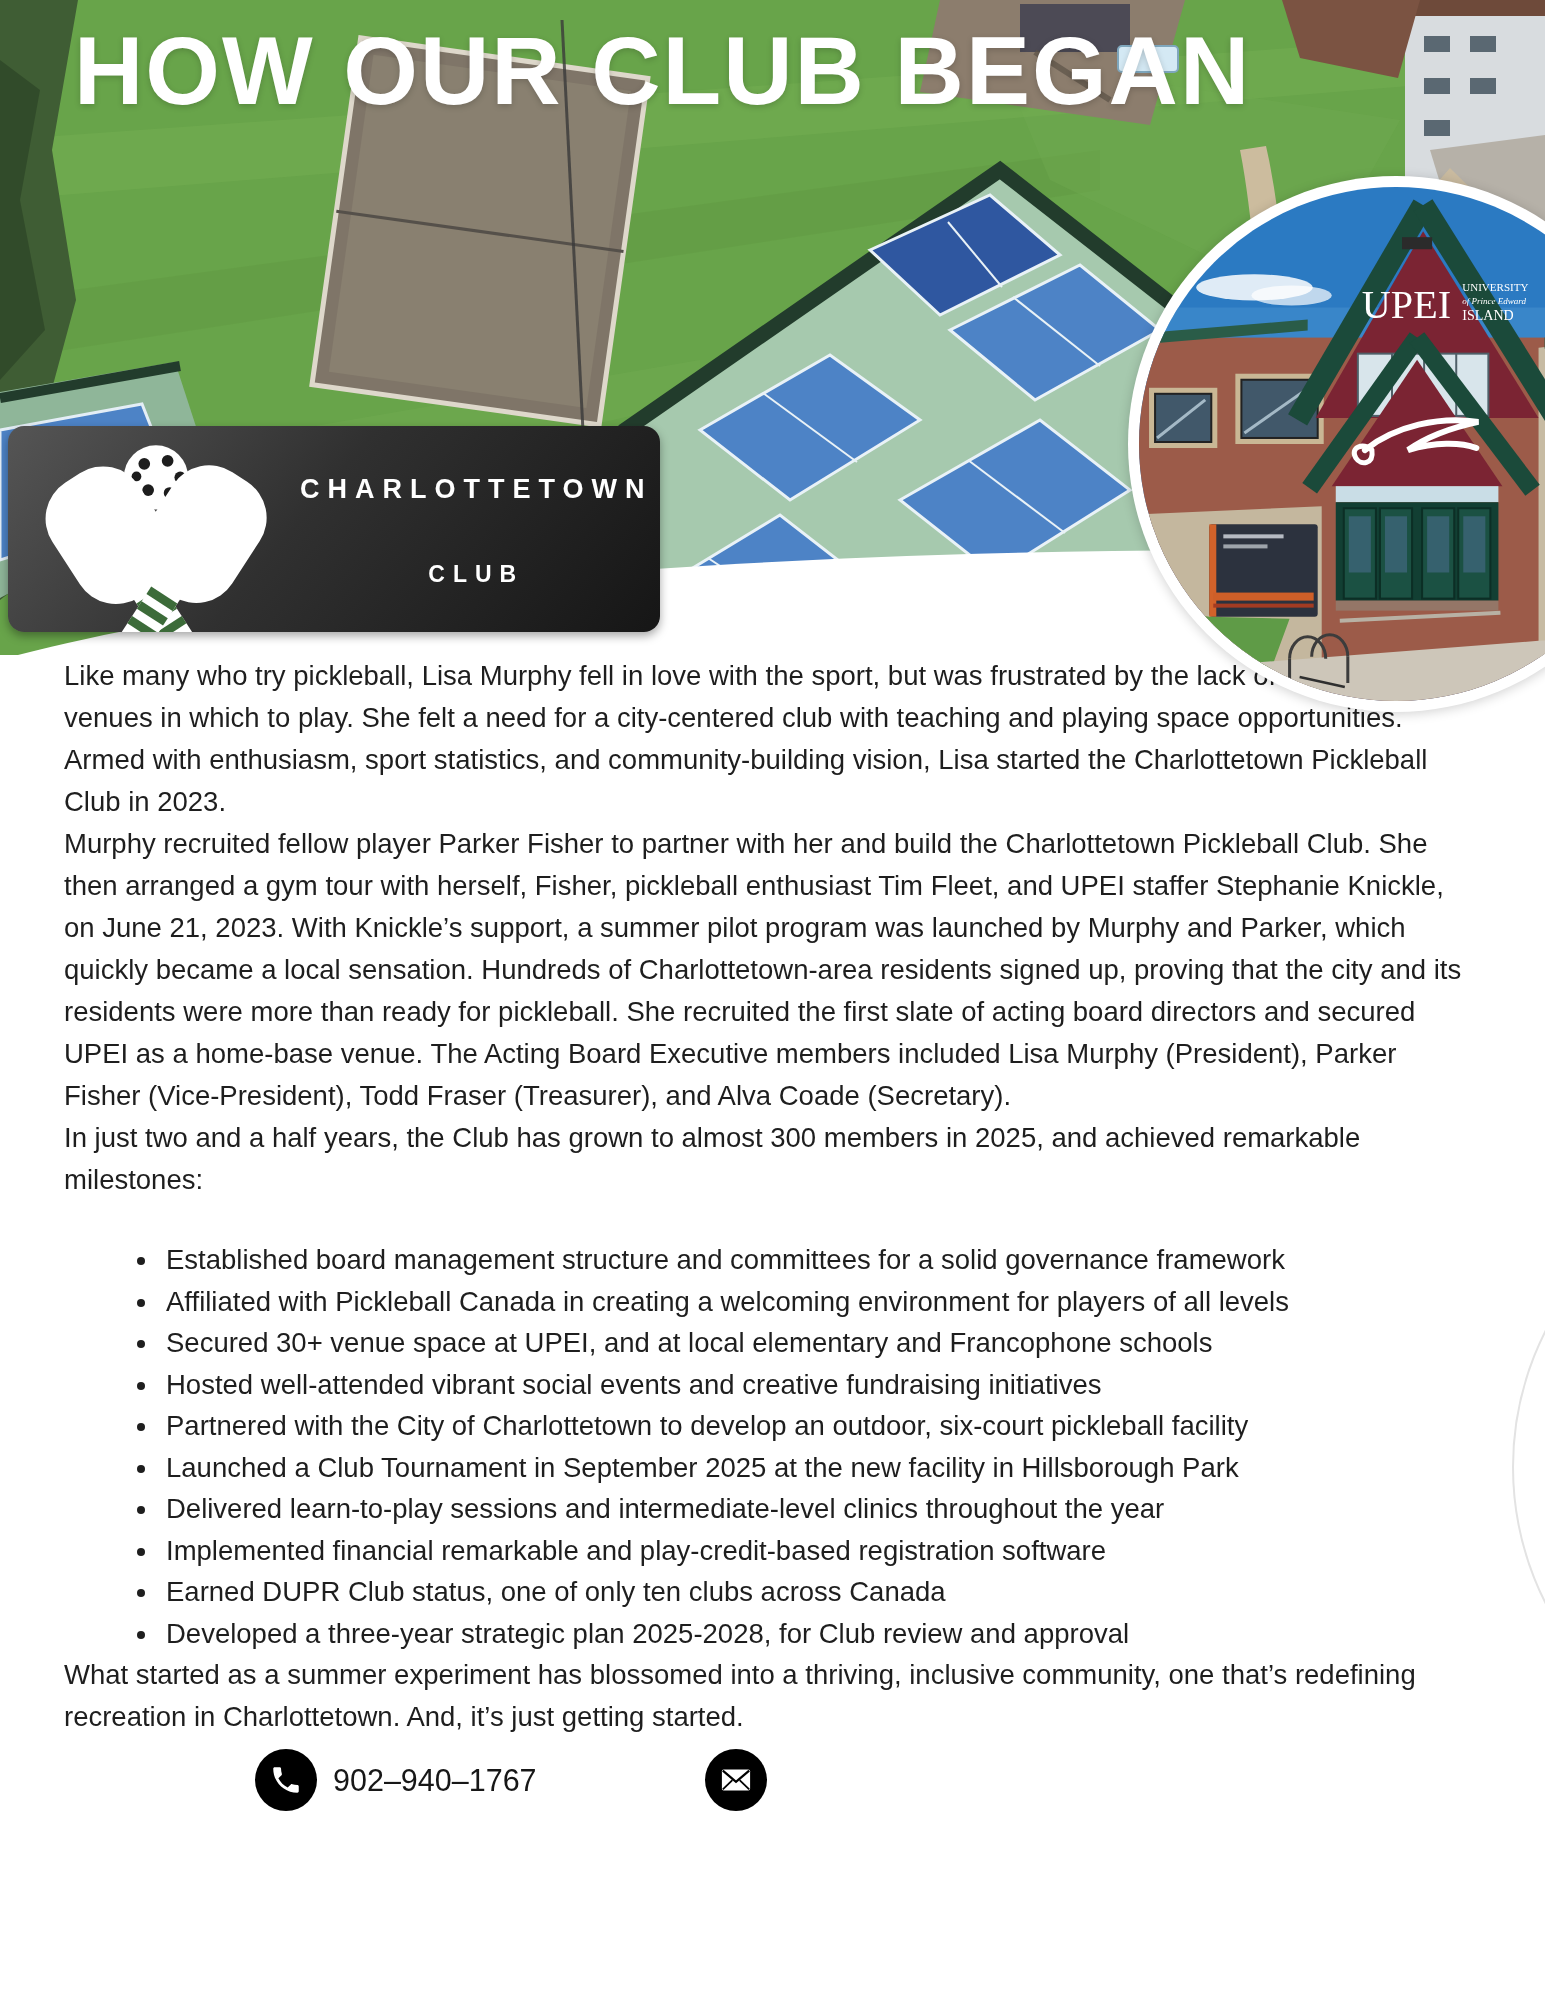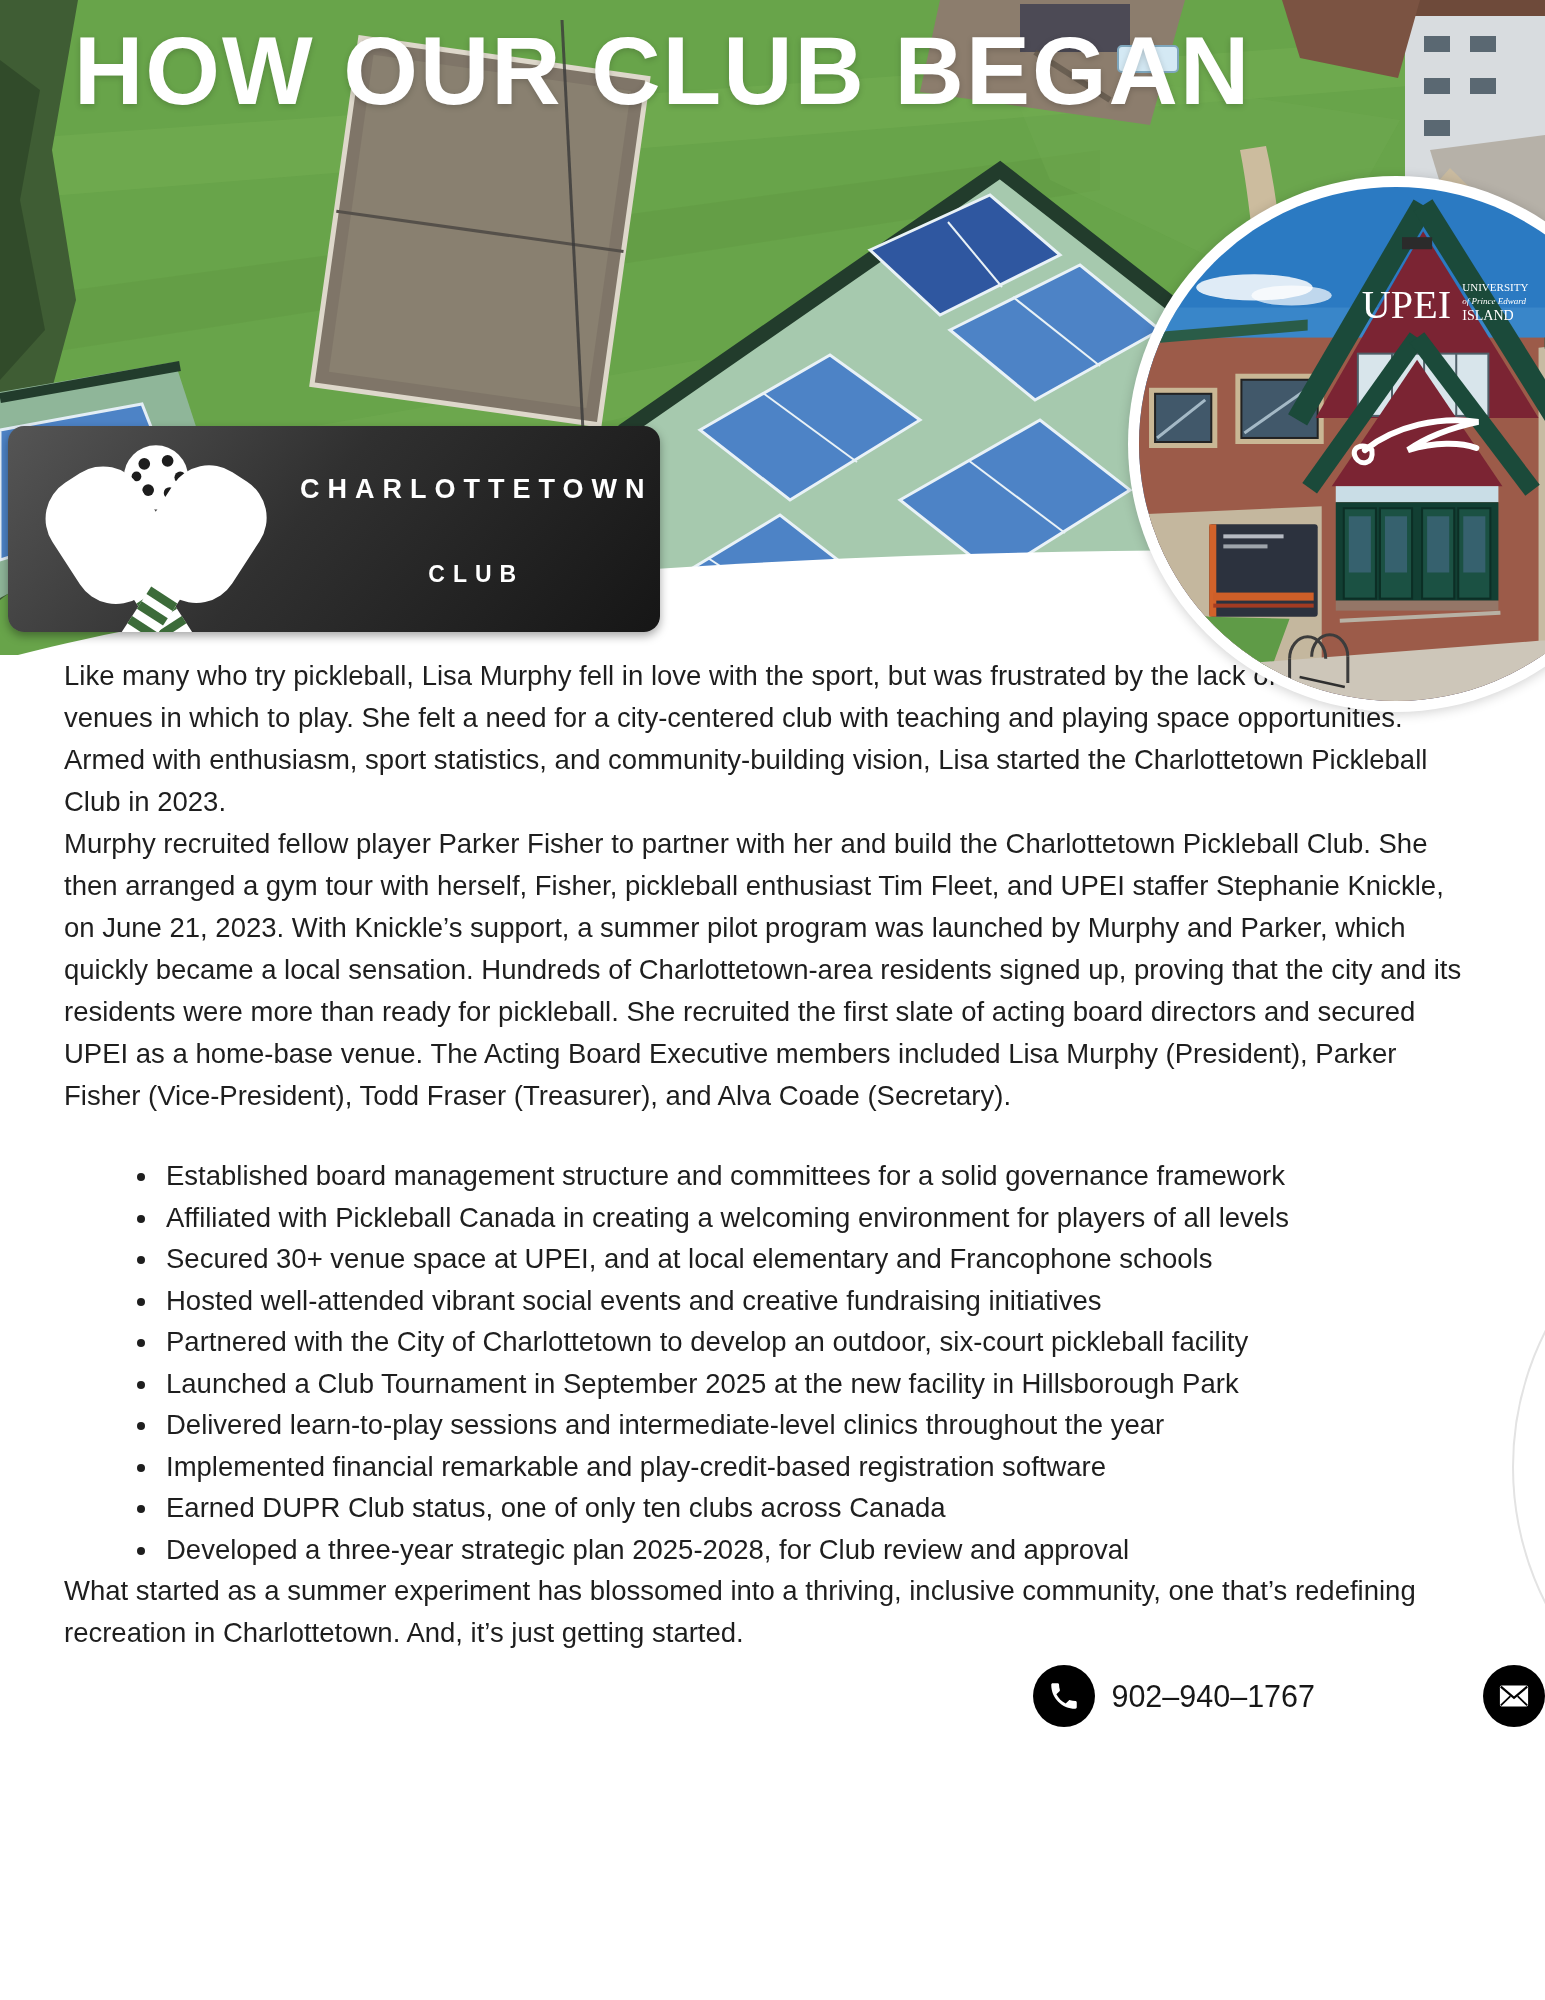--- a/index.html
+++ b/index.html
@@ -36,21 +36,21 @@
   
   .content{padding:0 70px 0 64px;}
   p.body{font-size:27.5px;line-height:42px;margin:0;}
   .mt-p1{margin-top:36px;}
   .mt-p2{margin-top:40px;}
   .mt-p3{margin-top:33px;}
   .mt-close{margin-top:31px;}
   ul.milestones{margin:38px 0 0 0;padding-left:96px;font-size:27.5px;line-height:41.5px;}
   ul.milestones li{padding-left:6px;}
   
-  .contact-bar{display:flex;align-items:center;padding-left:255px;margin-top:0px;height:84px;justify-content:flex-end;}
+  .contact-bar{display:flex;align-items:center;padding-left:255px;margin-top:0px;height:84px;}
   .contact{display:flex;align-items:center;}
   .contact + .contact{margin-left:168px;}
   .cicon{width:62px;height:62px;border-radius:50%;background:#000;display:flex;align-items:center;justify-content:center;flex:0 0 auto;}
   .contact-label{font-size:30.5px;margin-left:16px;color:#171717;}
   
   .arc-decor{position:absolute;left:1512px;top:1165px;width:600px;height:600px;border-radius:50%;border:2px solid #e3e3e3;}
 </style>
 </head>
 <body>
 
@@ -222,20 +222,21 @@
     <div class="badge-text">
       <div class="badge-l1">CHARLOTTETOWN</div>
       <div class="badge-l3">CLUB</div>
     </div>
   </div>
 </div>
 
 <div class="content">
   <p class="body mt-p1">Like many who try pickleball, Lisa Murphy fell in love with the sport, but was frustrated by the lack of Charlottetown venues in which to play. She felt a need for a city-centered club with teaching and playing space opportunities. Armed with enthusiasm, sport statistics, and community-building vision, Lisa started the Charlottetown Pickleball Club in 2023.</p>
   <p class="body mt-p2">Murphy recruited fellow player Parker Fisher to partner with her and build the Charlottetown Pickleball Club. She then arranged a gym tour with herself, Fisher, pickleball enthusiast Tim Fleet, and UPEI staffer Stephanie Knickle, on June 21, 2023. With Knickle’s support, a summer pilot program was launched by Murphy and Parker, which quickly became a local sensation. Hundreds of Charlottetown-area residents signed up, proving that the city and its residents were more than ready for pickleball. She recruited the first slate of acting board directors and secured UPEI as a home-base venue. The Acting Board Executive members included Lisa Murphy (President), Parker Fisher (Vice-President), Todd Fraser (Treasurer), and Alva Coade (Secretary).</p>
+  <p class="body mt-p3">In just two and a half years, the Club has grown to almost 300 members in 2025, and achieved remarkable milestones:</p>
 
   <ul class="milestones">
     <li>Established board management structure and committees for a solid governance framework</li>
     <li>Affiliated with Pickleball Canada in creating a welcoming environment for players of all levels</li>
     <li>Secured 30+ venue space at UPEI, and at local elementary and Francophone schools</li>
     <li>Hosted well-attended vibrant social events and creative fundraising initiatives</li>
     <li>Partnered with the City of Charlottetown to develop an outdoor, six-court pickleball facility</li>
     <li>Launched a Club Tournament in September 2025 at the new facility in Hillsborough Park</li>
     <li>Delivered learn-to-play sessions and intermediate-level clinics throughout the year</li>
     <li>Implemented financial remarkable and play-credit-based registration software</li>

